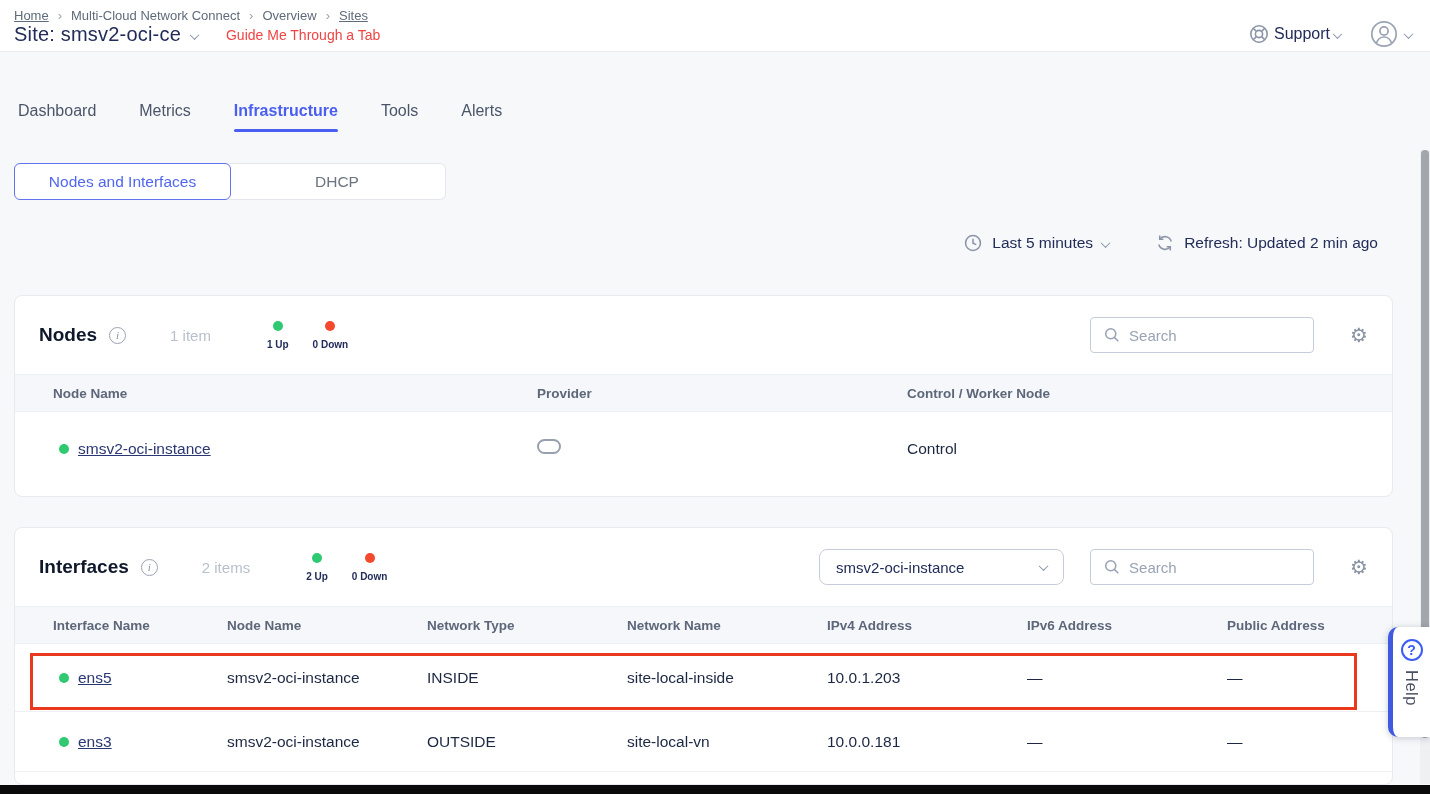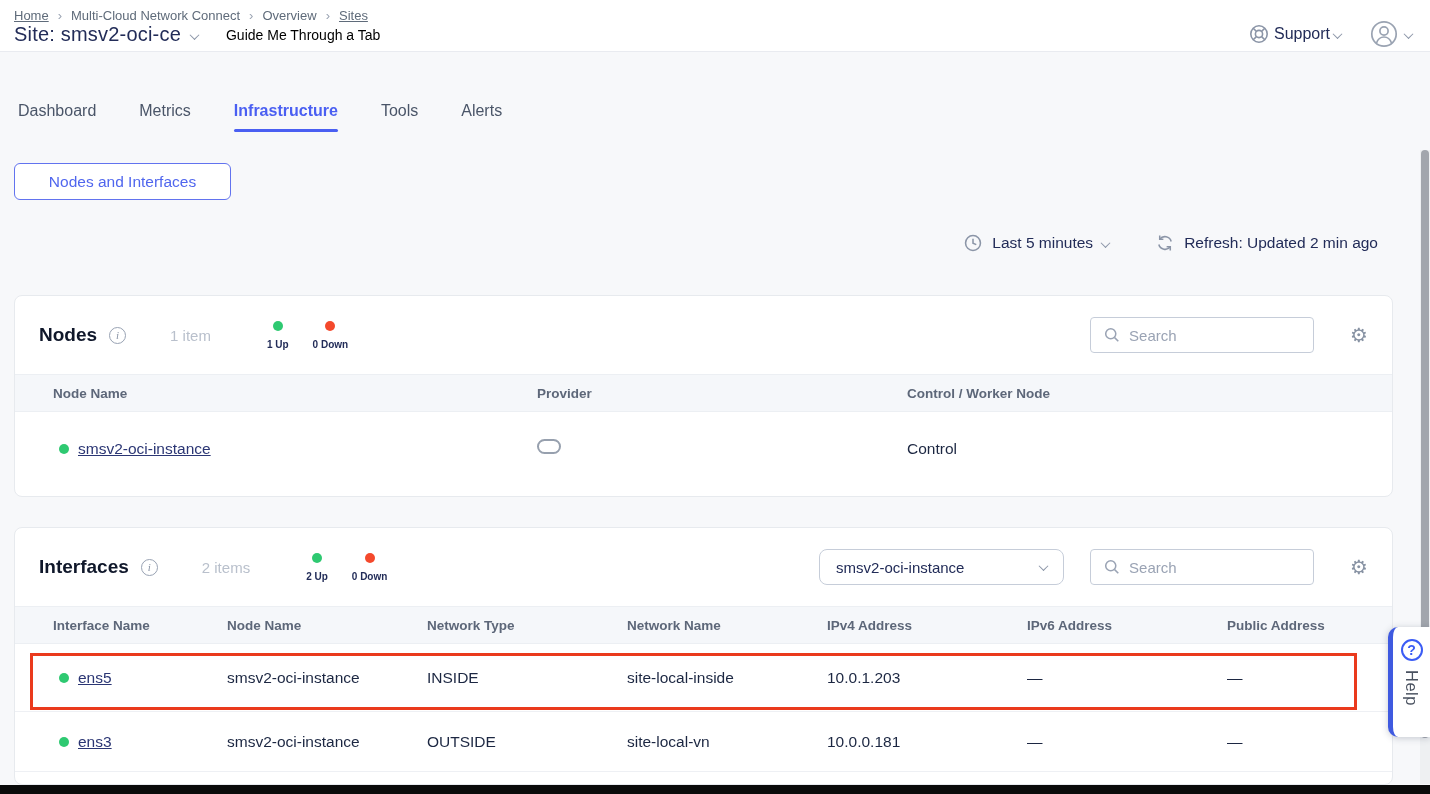--- a/index.html
+++ b/index.html
@@ -21,21 +21,21 @@
     font-size:13px; color:#5f6b7a;
   }
   .crumb-sep { color:#9aa3b2; font-size:13px; }
   .crumb-link { text-decoration:underline; cursor:pointer; }
   .title-row {
     position:absolute; top:23px; left:14px;
     display:flex; align-items:center;
   }
   .page-title { font-size:20px; font-weight:500; color:#222c58; letter-spacing:.2px; }
   .title-chev { margin-left:10px; color:#8b95a7; }
-  .guide-link { margin-left:28px; font-size:14px; color:#000000; cursor:pointer; }
+  .guide-link { margin-left:28px; font-size:14px; color:#ef4444; cursor:pointer; }
   .header-right {
     position:absolute; right:18px; top:0; height:68px;
     display:flex; align-items:center; gap:14px;
   }
   .support-group { display:flex; align-items:center; gap:4px; cursor:pointer; }
   .support-label { font-size:16px; color:#222c58; }
   .avatar-group { display:flex; align-items:center; gap:6px; margin-left:14px; cursor:pointer; }
   .chev {
     display:inline-block; width:7px; height:7px;
     border-right:1.6px solid currentColor; border-bottom:1.6px solid currentColor;
@@ -222,20 +222,21 @@
 <nav class="tab-nav">
   <div class="tab">Dashboard</div>
   <div class="tab">Metrics</div>
   <div class="tab active">Infrastructure</div>
   <div class="tab">Tools</div>
   <div class="tab">Alerts</div>
 </nav>
 
 <div class="subtab-group">
   <div class="subtab active">Nodes and Interfaces</div>
+  <div class="subtab inactive">DHCP</div>
 </div>
 
 <div class="time-toolbar">
   <div class="tt-group">
     <span>
       <svg width="20" height="20" viewBox="0 0 22 22" fill="none" stroke="#8b95a7" stroke-width="1.7">
         <circle cx="11" cy="11" r="8.2"></circle>
           <polyline points="11,6.4 11,11.3 14.6,12.8"></polyline>
       </svg>
     </span>

